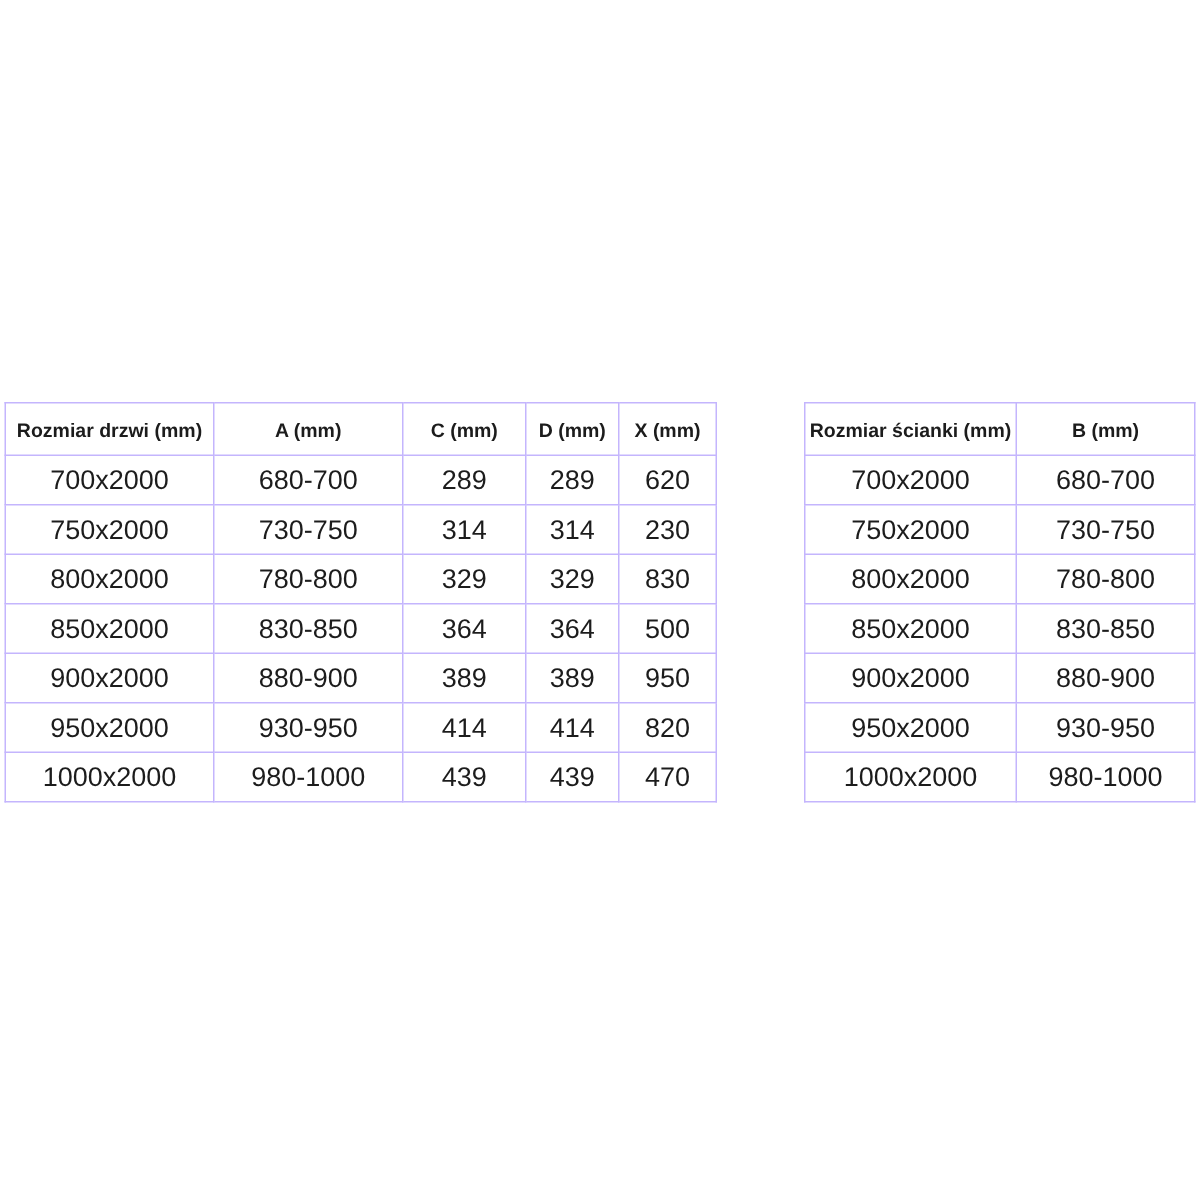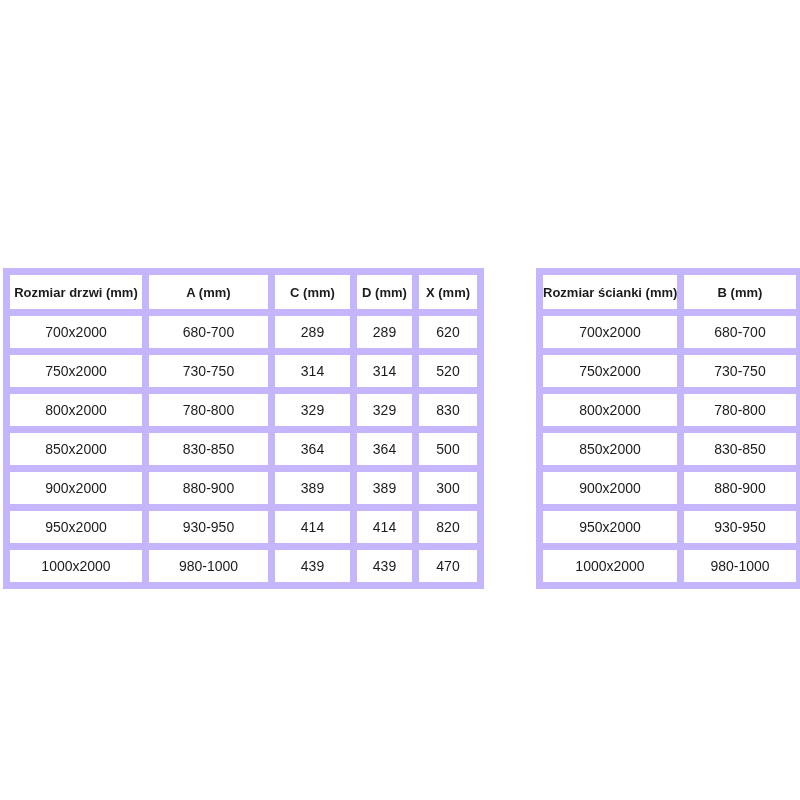--- a/index.html
+++ b/index.html
@@ -15,35 +15,35 @@
     background: #ffffff;
     overflow: hidden;
   }
   table.spec {
     position: absolute;
     border-collapse: collapse;
     table-layout: fixed;
     background: #ffffff;
   }
   table.spec th, table.spec td {
-    border: 7px solid #c4b5fd;
+    border: 1px solid #c4b5fd;
     text-align: center;
     vertical-align: middle;
     padding: 0;
     color: #1c1c1c;
     overflow: hidden;
     white-space: nowrap;
   }
   table.spec th {
     font-size: 13px;
     font-weight: bold;
     height: 34px;
   }
   table.spec td {
-    font-size: 14px;
+    font-size: 18px;
     font-weight: normal;
     height: 32px;
   }
   #table-left  { left: 3px;   top: 268px; width: 474px; }
   #table-right { left: 536px; top: 268px; width: 260px; }
 </style>
 </head>
 <body>
 
 <div class="canvas">
@@ -71,42 +71,42 @@
         <td>680-700</td>
         <td>289</td>
         <td>289</td>
         <td>620</td>
       </tr>
       <tr>
         <td>750x2000</td>
         <td>730-750</td>
         <td>314</td>
         <td>314</td>
-        <td>520</td>
+        <td>230</td>
       </tr>
       <tr>
         <td>800x2000</td>
         <td>780-800</td>
         <td>329</td>
         <td>329</td>
         <td>830</td>
       </tr>
       <tr>
         <td>850x2000</td>
         <td>830-850</td>
         <td>364</td>
         <td>364</td>
         <td>500</td>
       </tr>
       <tr>
         <td>900x2000</td>
         <td>880-900</td>
         <td>389</td>
         <td>389</td>
-        <td>300</td>
+        <td>950</td>
       </tr>
       <tr>
         <td>950x2000</td>
         <td>930-950</td>
         <td>414</td>
         <td>414</td>
         <td>820</td>
       </tr>
       <tr>
         <td>1000x2000</td>

